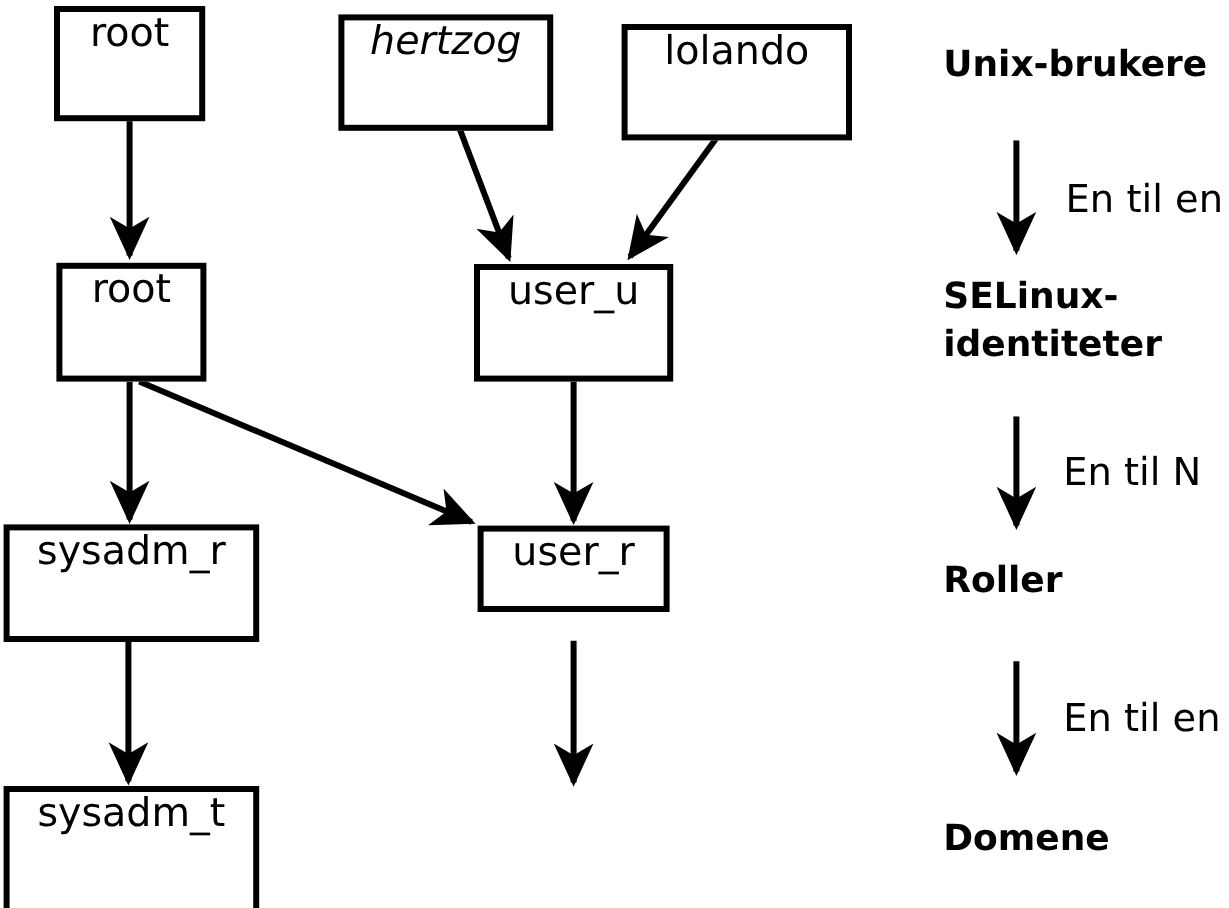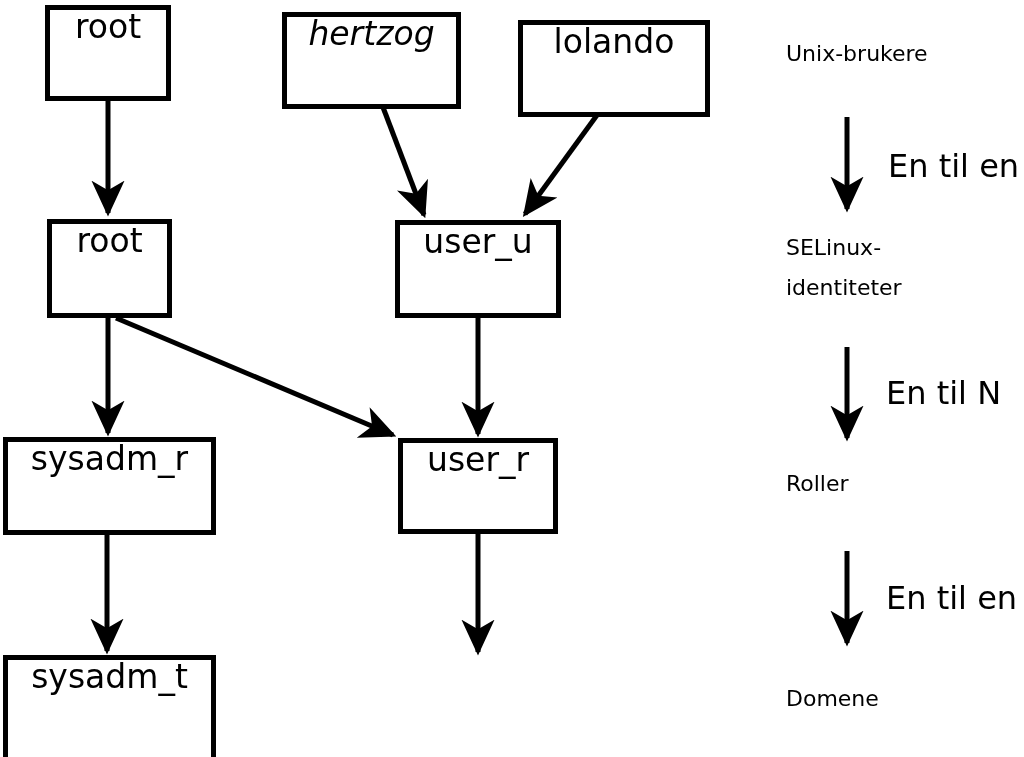--- a/index.html
+++ b/index.html
@@ -27,40 +27,40 @@
     line-height: 1;
     color: #000000;
     z-index: 2;
   }
   #node-unix-root     { left: 45px;  top: 5px;   width: 126px; height: 96px; }
   #node-unix-hertzog  { left: 282px; top: 12px;   width: 179px; height: 97px; font-style: italic; }
   #node-unix-lolando  { left: 518px; top: 20px;   width: 192px; height: 97px; }
   #node-selinux-root  { left: 47px;  top: 219px; width: 125px; height: 99px; }
   #node-selinux-user-u{ left: 395px; top: 220px; width: 166px; height: 98px; }
   #node-role-sysadm-r { left: 3px;   top: 437px; width: 213px; height: 98px; }
-  #node-role-user-r   { left: 398px; top: 438px; width: 160px; height: 96px; }
+  #node-role-user-r   { left: 398px; top: 438px; width: 160px; height: 72px; }
   #node-domain-sysadm-t{ left: 3px;  top: 655px; width: 213px; height: 109px; }
   #node-domain-user-t { left: 398px; top: 656px; width: 160px; height: 94px; }
 
   svg.edges {
     position: absolute;
     left: 0;
     top: 0;
     z-index: 1;
     pointer-events: none;
   }
   svg.edges line {
     stroke: #000000;
     stroke-width: 5;
   }
 
   .legend-level {
     position: absolute;
-    font-weight: normal;
-    font-size: 22px;
+    font-weight: bold;
+    font-size: 30px;
     line-height: 40px;
     white-space: pre-line;
     color: #000000;
     z-index: 2;
   }
   #legend-unix    { left: 786px; top: 34px; }
   #legend-selinux { left: 786px; top: 228px; }
   #legend-roles   { left: 786px; top: 464px; }
   #legend-domains { left: 786px; top: 679px; }
 

